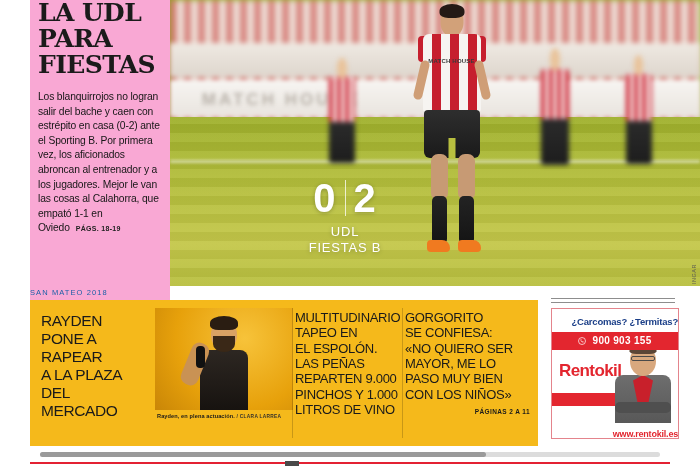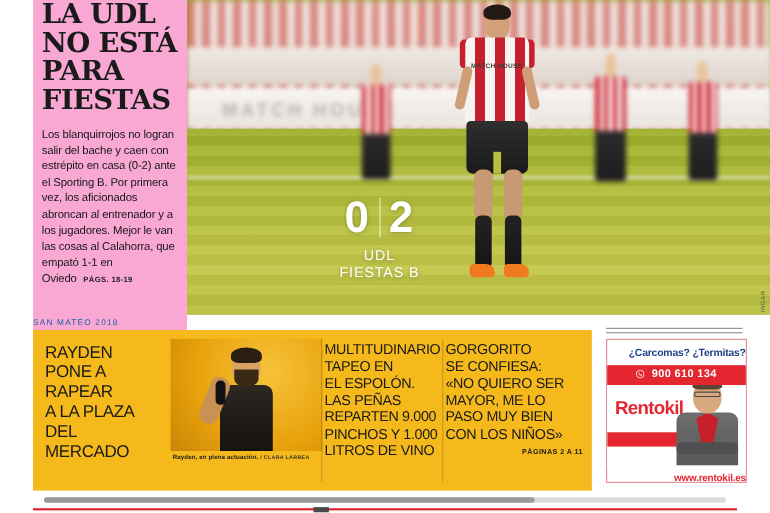--- a/index.html
+++ b/index.html
@@ -626,21 +626,20 @@
 </head>
 <body>
 
 <div id="page">
 
   <div class="top-block">
 
     <div class="lead-col">
       <div class="lead-headline">
         <span class="hl">LA UDL</span>
-        <span class="hl">NO ESTÁ</span>
         <span class="hl">PARA</span>
         <span class="hl">FIESTAS</span>
       </div>
       <div class="lead-body">
         <p><span>Los blanquirrojos no logran salir del bache y caen con estrépito en casa (0-2) ante el Sporting B. Por primera vez, los aficionados abroncan al entrenador y a los jugadores. Mejor le van las cosas al Calahorra, que empató 1-1 en Oviedo</span><span class="pags">PÁGS. 18-19</span></p>
       </div>
     </div>
 
     <div class="photo">
       <div class="pitch-far"></div>
@@ -767,21 +766,21 @@
   <div class="ad-rule"></div>
   <div class="ad">
     <div class="ad-head">¿Carcomas? ¿Termitas?</div>
     <div class="ad-phone-bar">
       <span class="ph-icon">
         <svg width="8" height="8" viewBox="0 0 16 16">
             <circle cx="8" cy="8" r="7" fill="none" stroke="#ffffff" stroke-width="1.4"></circle>
             <path d="M5 5.5c0 3 2.5 5.5 5.5 5.5l.8-1.6-2-1-.9.9c-1-.5-1.7-1.2-2.2-2.2l.9-.9-1-2z" fill="#ffffff"></path>
           </svg>
       </span>
-      <span>900 610 134</span>
+      <span>900 903 155</span>
     </div>
     <div class="ad-body">
       <div class="ad-logo">Rentokil</div>
       <div class="ad-redbar"></div>
       <div class="ad-tech">
         <div class="tech-body"></div>
         <div class="tech-shirt"></div>
         <div class="tech-arms"></div>
         <div class="tech-head"></div>
         <div class="tech-hair"></div>

